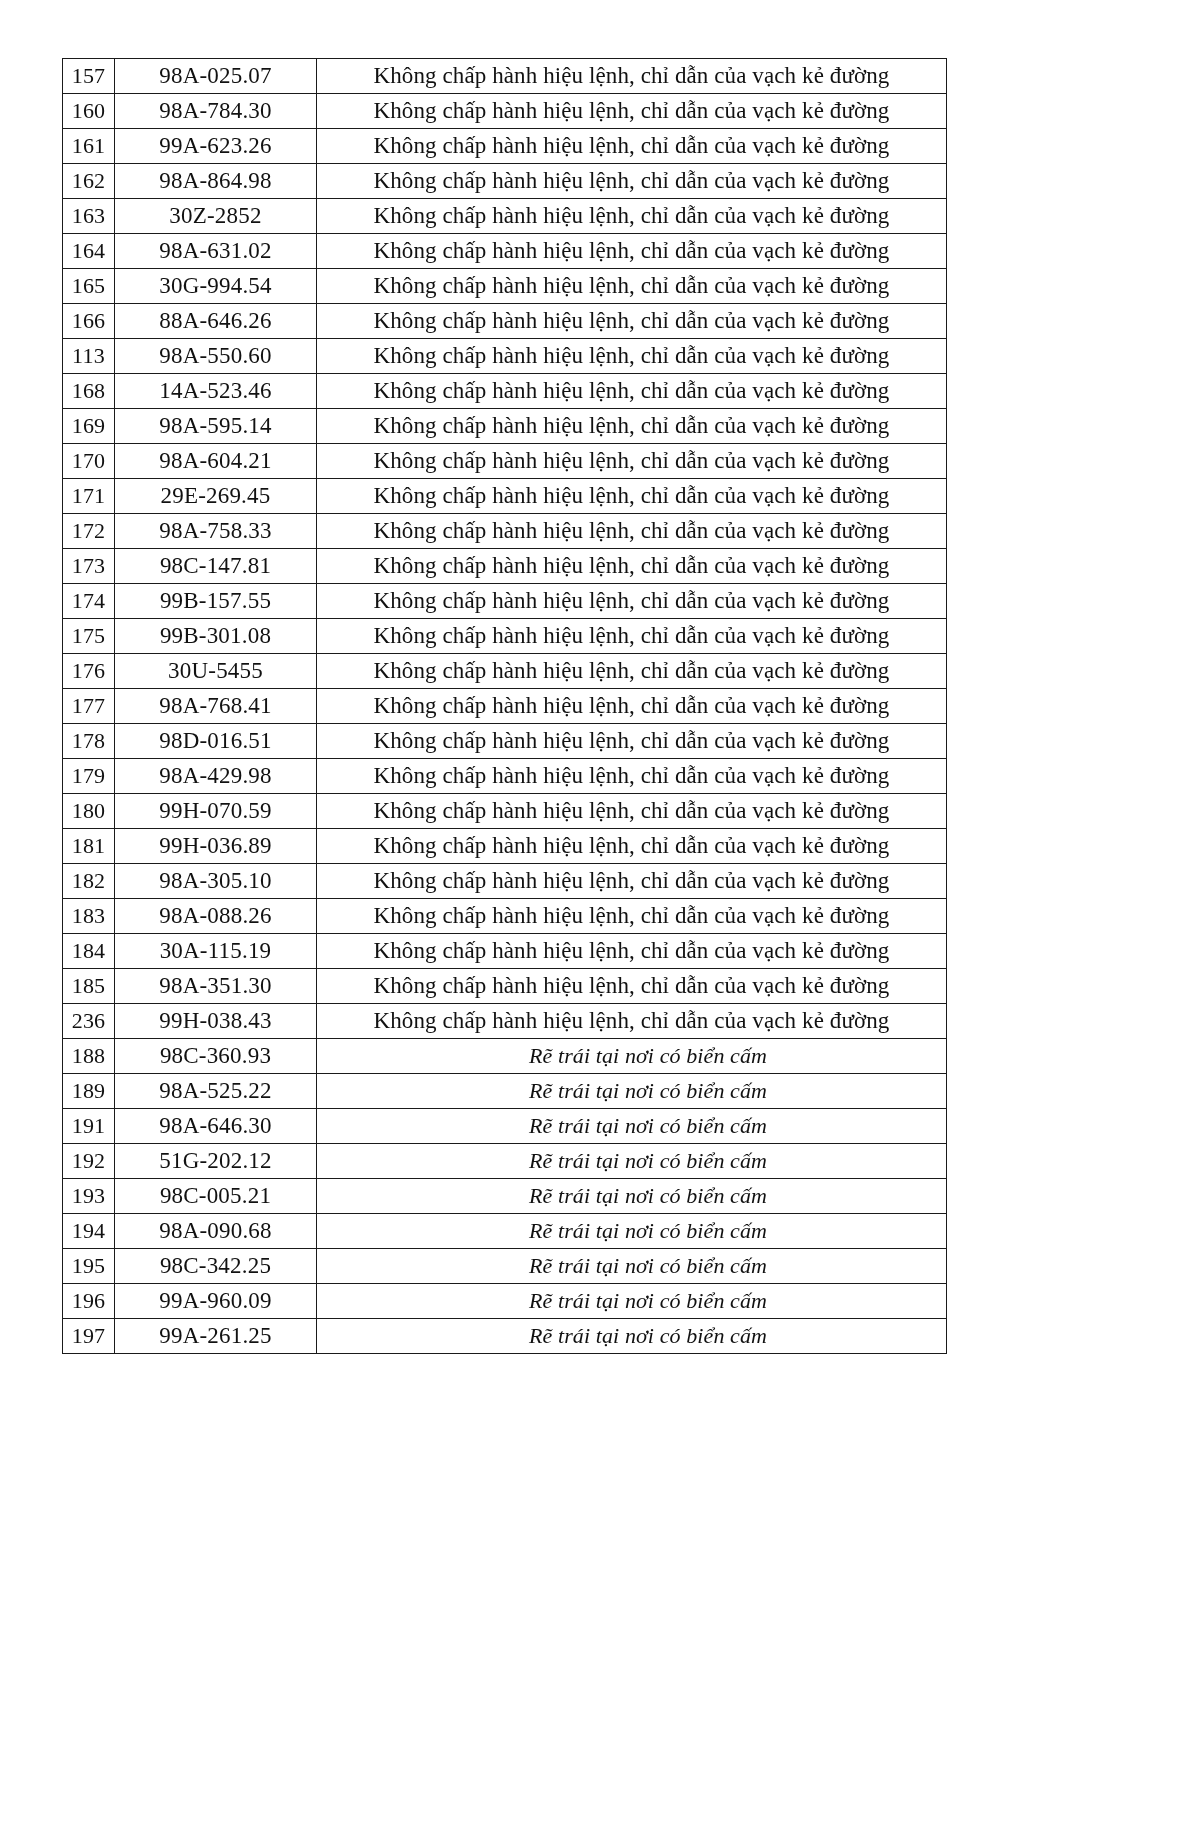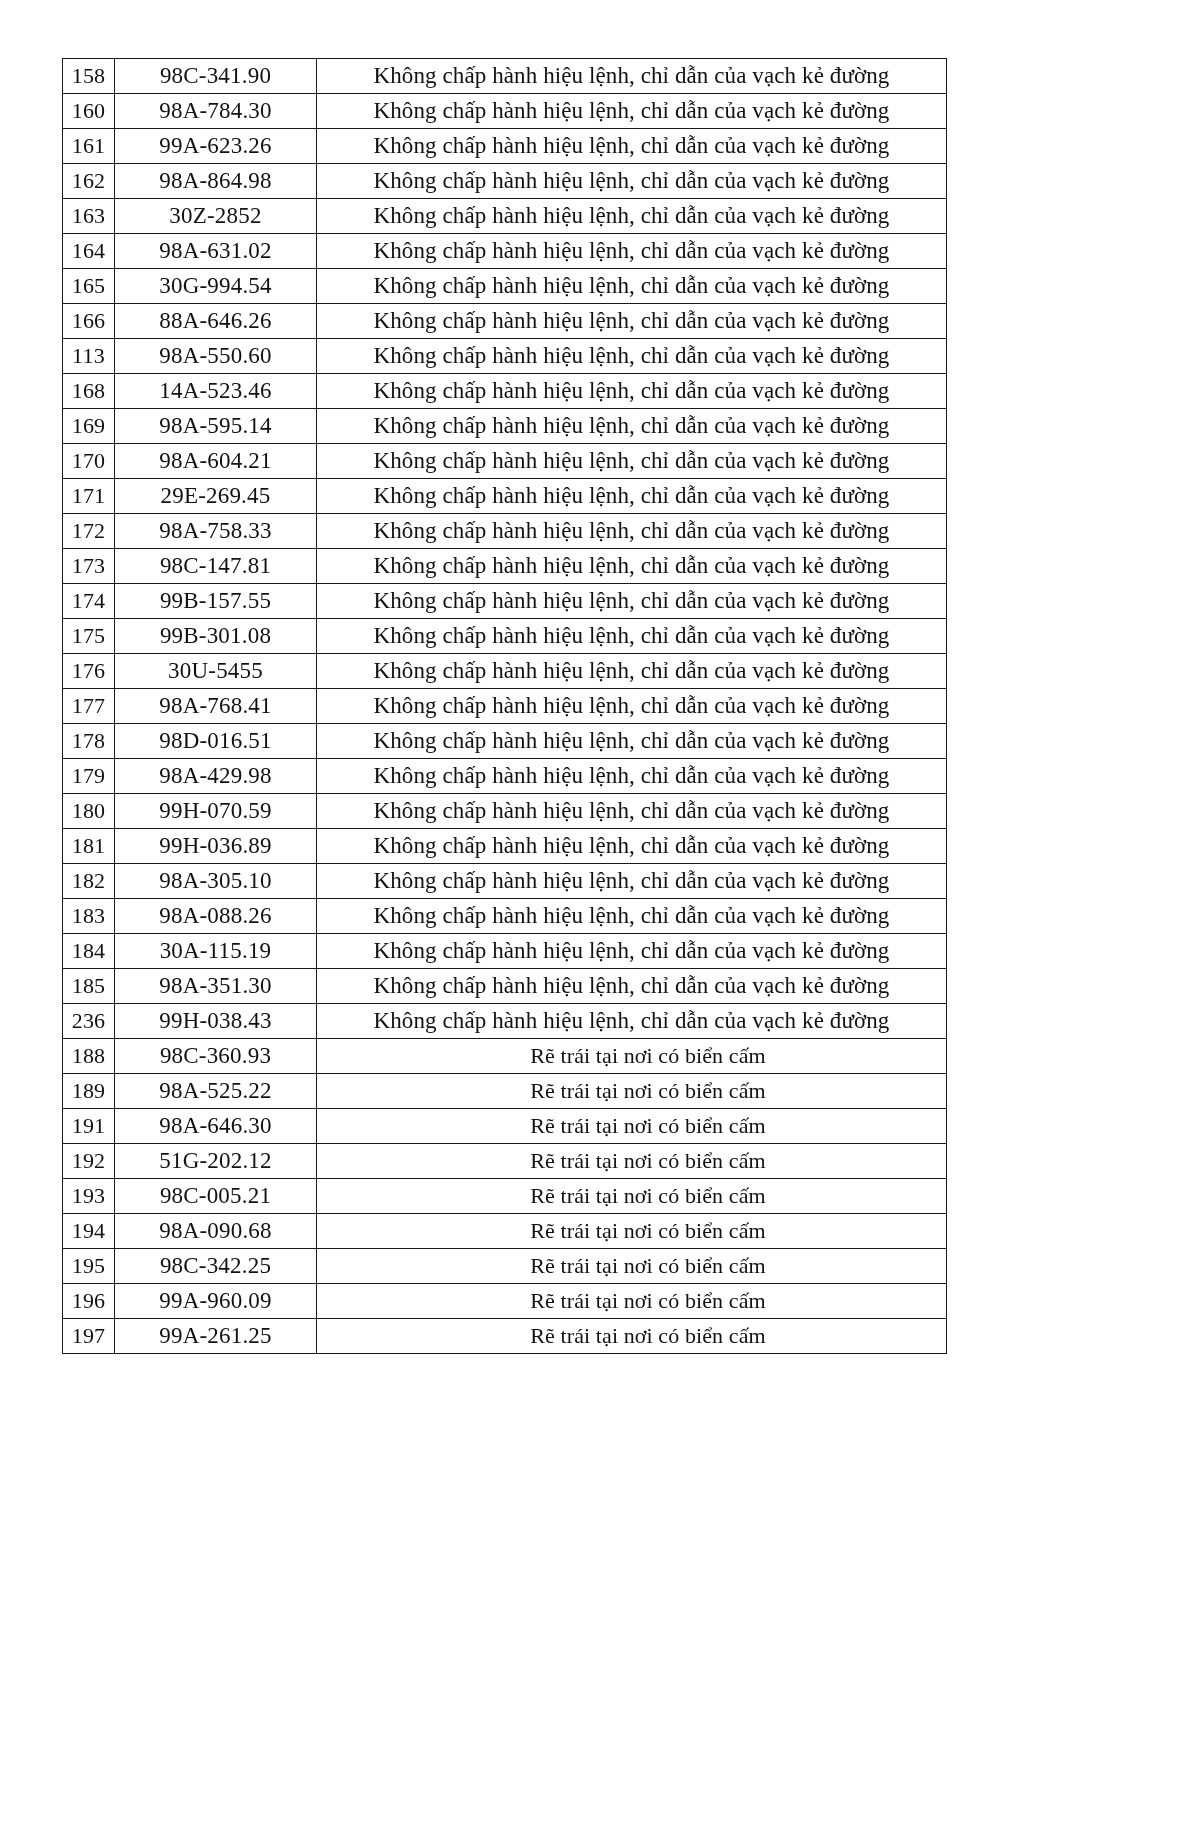--- a/index.html
+++ b/index.html
@@ -62,39 +62,40 @@
   }
 
   td.cell-desc {
     text-align: center;
     font-size: 23px;
     white-space: nowrap;
     letter-spacing: 0.1px;
   }
 
   td.cell-desc.italic {
+    font-style: italic;
     font-size: 22px;
     padding-left: 37px;
   }
 </style>
 </head>
 <body>
 
 <div id="page">
   <div id="violations-table-wrap">
     <table class="violations">
       <colgroup>
         <col class="c-no">
         <col class="c-plate">
         <col class="c-desc">
       </colgroup>
       <tbody id="violations-tbody">
           <tr>
-            <td class="cell-no">158</td>
-            <td class="cell-plate">98C-341.90</td>
+            <td class="cell-no">157</td>
+            <td class="cell-plate">98A-025.07</td>
             <td class="cell-desc">Không chấp hành hiệu lệnh, chỉ dẫn của vạch kẻ đường</td>
           </tr>
           <tr>
             <td class="cell-no">160</td>
             <td class="cell-plate">98A-784.30</td>
             <td class="cell-desc">Không chấp hành hiệu lệnh, chỉ dẫn của vạch kẻ đường</td>
           </tr>
           <tr>
             <td class="cell-no">161</td>
             <td class="cell-plate">99A-623.26</td>

